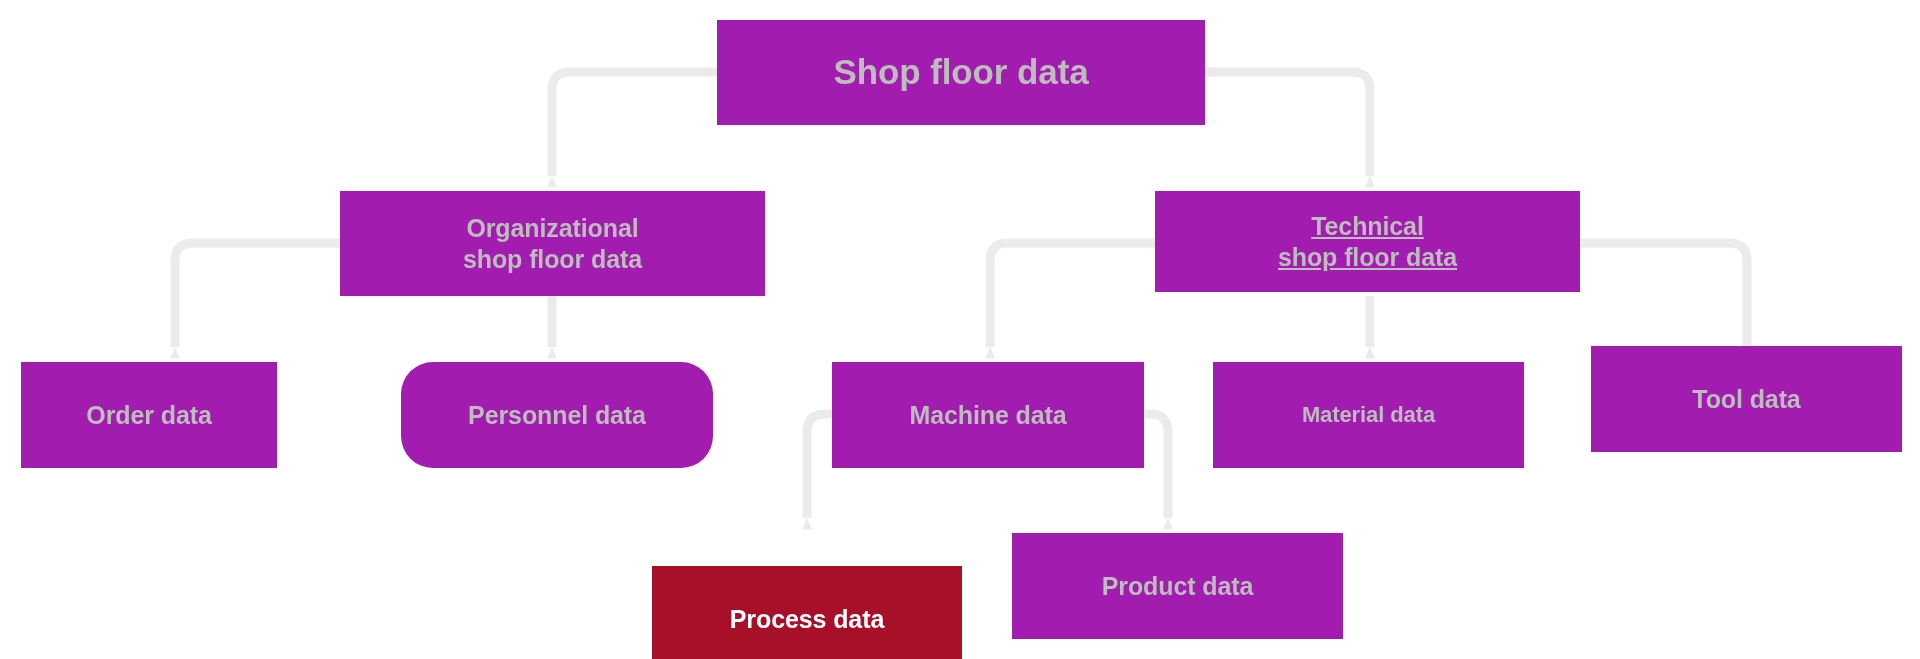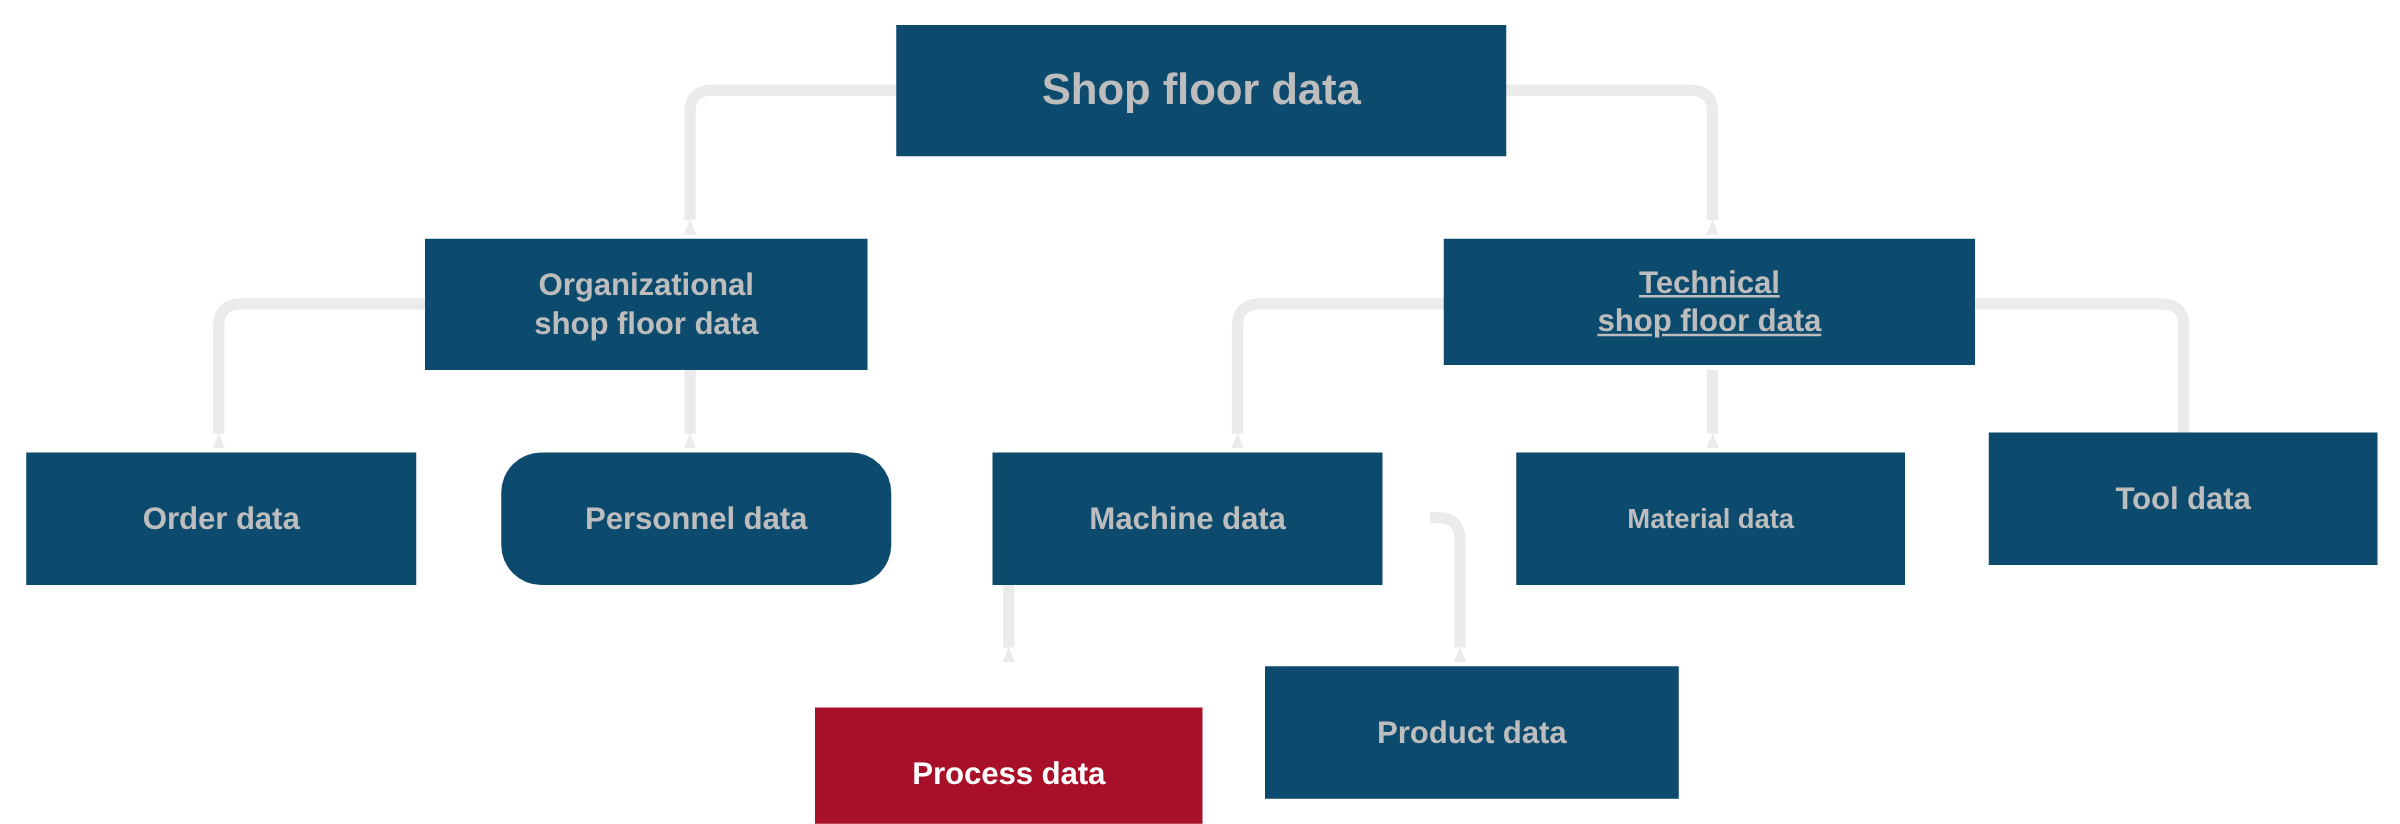--- a/index.html
+++ b/index.html
@@ -10,29 +10,29 @@
   #stage{position:absolute;left:0;top:0;width:1920px;height:659px;}
   #links{position:absolute;left:0;top:0;width:1920px;height:659px;z-index:1;}
   .node{
     position:absolute;z-index:2;
     display:flex;align-items:center;justify-content:center;
     text-align:center;box-sizing:border-box;
     font-weight:bold;line-height:1.22;
     letter-spacing:-0.1px;
     -webkit-font-smoothing:antialiased;
   }
-  .node.plain{background:#0c4a6e;color:#bdbdbd;}
+  .node.plain{background:#a21caf;color:#bdbdbd;}
   .node.accent{background:#a8102a;color:#ffffff;margin-top:33px;}
   .node .lbl{display:block;white-space:pre-line;padding:0 10px;}
   .n-root{left:717px;top:20px;width:488px;height:105px;font-size:35px;}
-  .n-org{left:340px;top:191px;width:354px;height:105px;font-size:25px;align-items:center;}
+  .n-org{left:340px;top:191px;width:425px;height:105px;font-size:25px;align-items:center;}
   .n-tech{left:1155px;top:191px;width:425px;height:101px;font-size:25px;text-decoration:underline;}
-  .n-order{left:21px;top:362px;width:312px;height:106px;font-size:25px;}
+  .n-order{left:21px;top:362px;width:256px;height:106px;font-size:25px;}
   .n-personnel{left:401px;top:362px;width:312px;height:106px;font-size:25px;border-radius:32px;}
-  .n-machine{left:794px;top:362px;width:312px;height:106px;font-size:25px;}
+  .n-machine{left:832px;top:362px;width:312px;height:106px;font-size:25px;}
   .n-material{left:1213px;top:362px;width:311px;height:106px;font-size:22px;}
   .n-tool{left:1591px;top:346px;width:311px;height:106px;font-size:25px;}
   .n-process{left:652px;top:533px;width:310px;height:106px;font-size:25px;}
   .n-product{left:1012px;top:533px;width:331px;height:106px;font-size:25px;}
 </style>
 </head>
 <body>
 
 <div id="stage">
 

